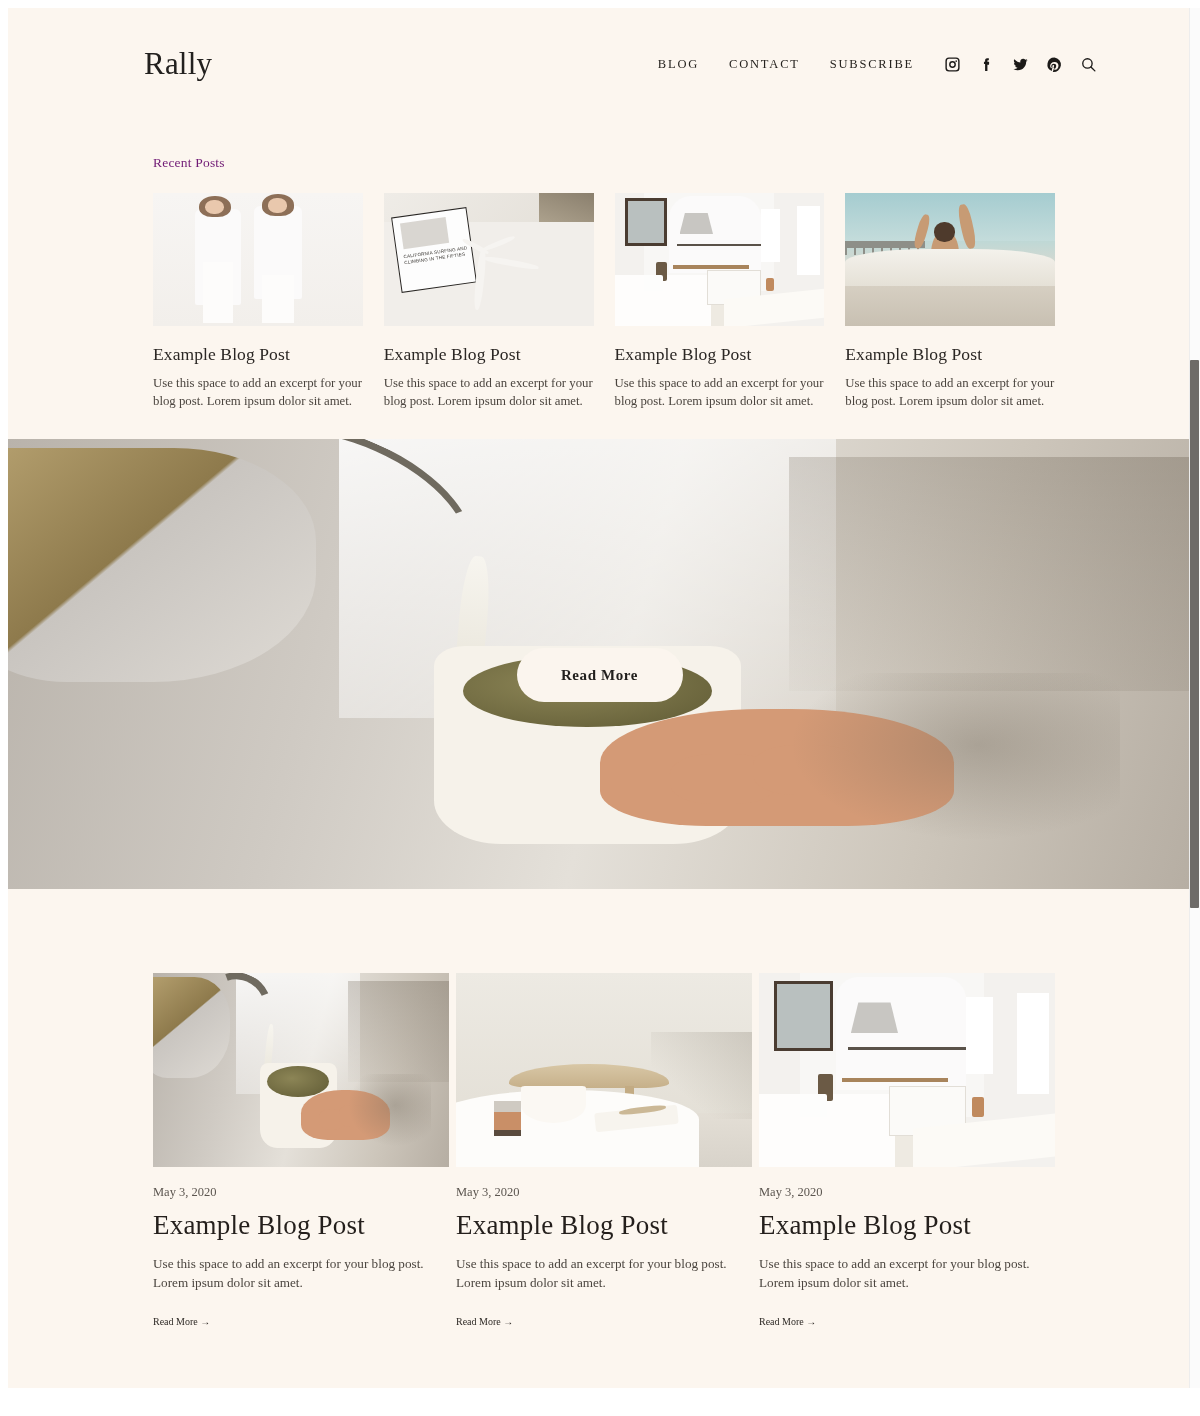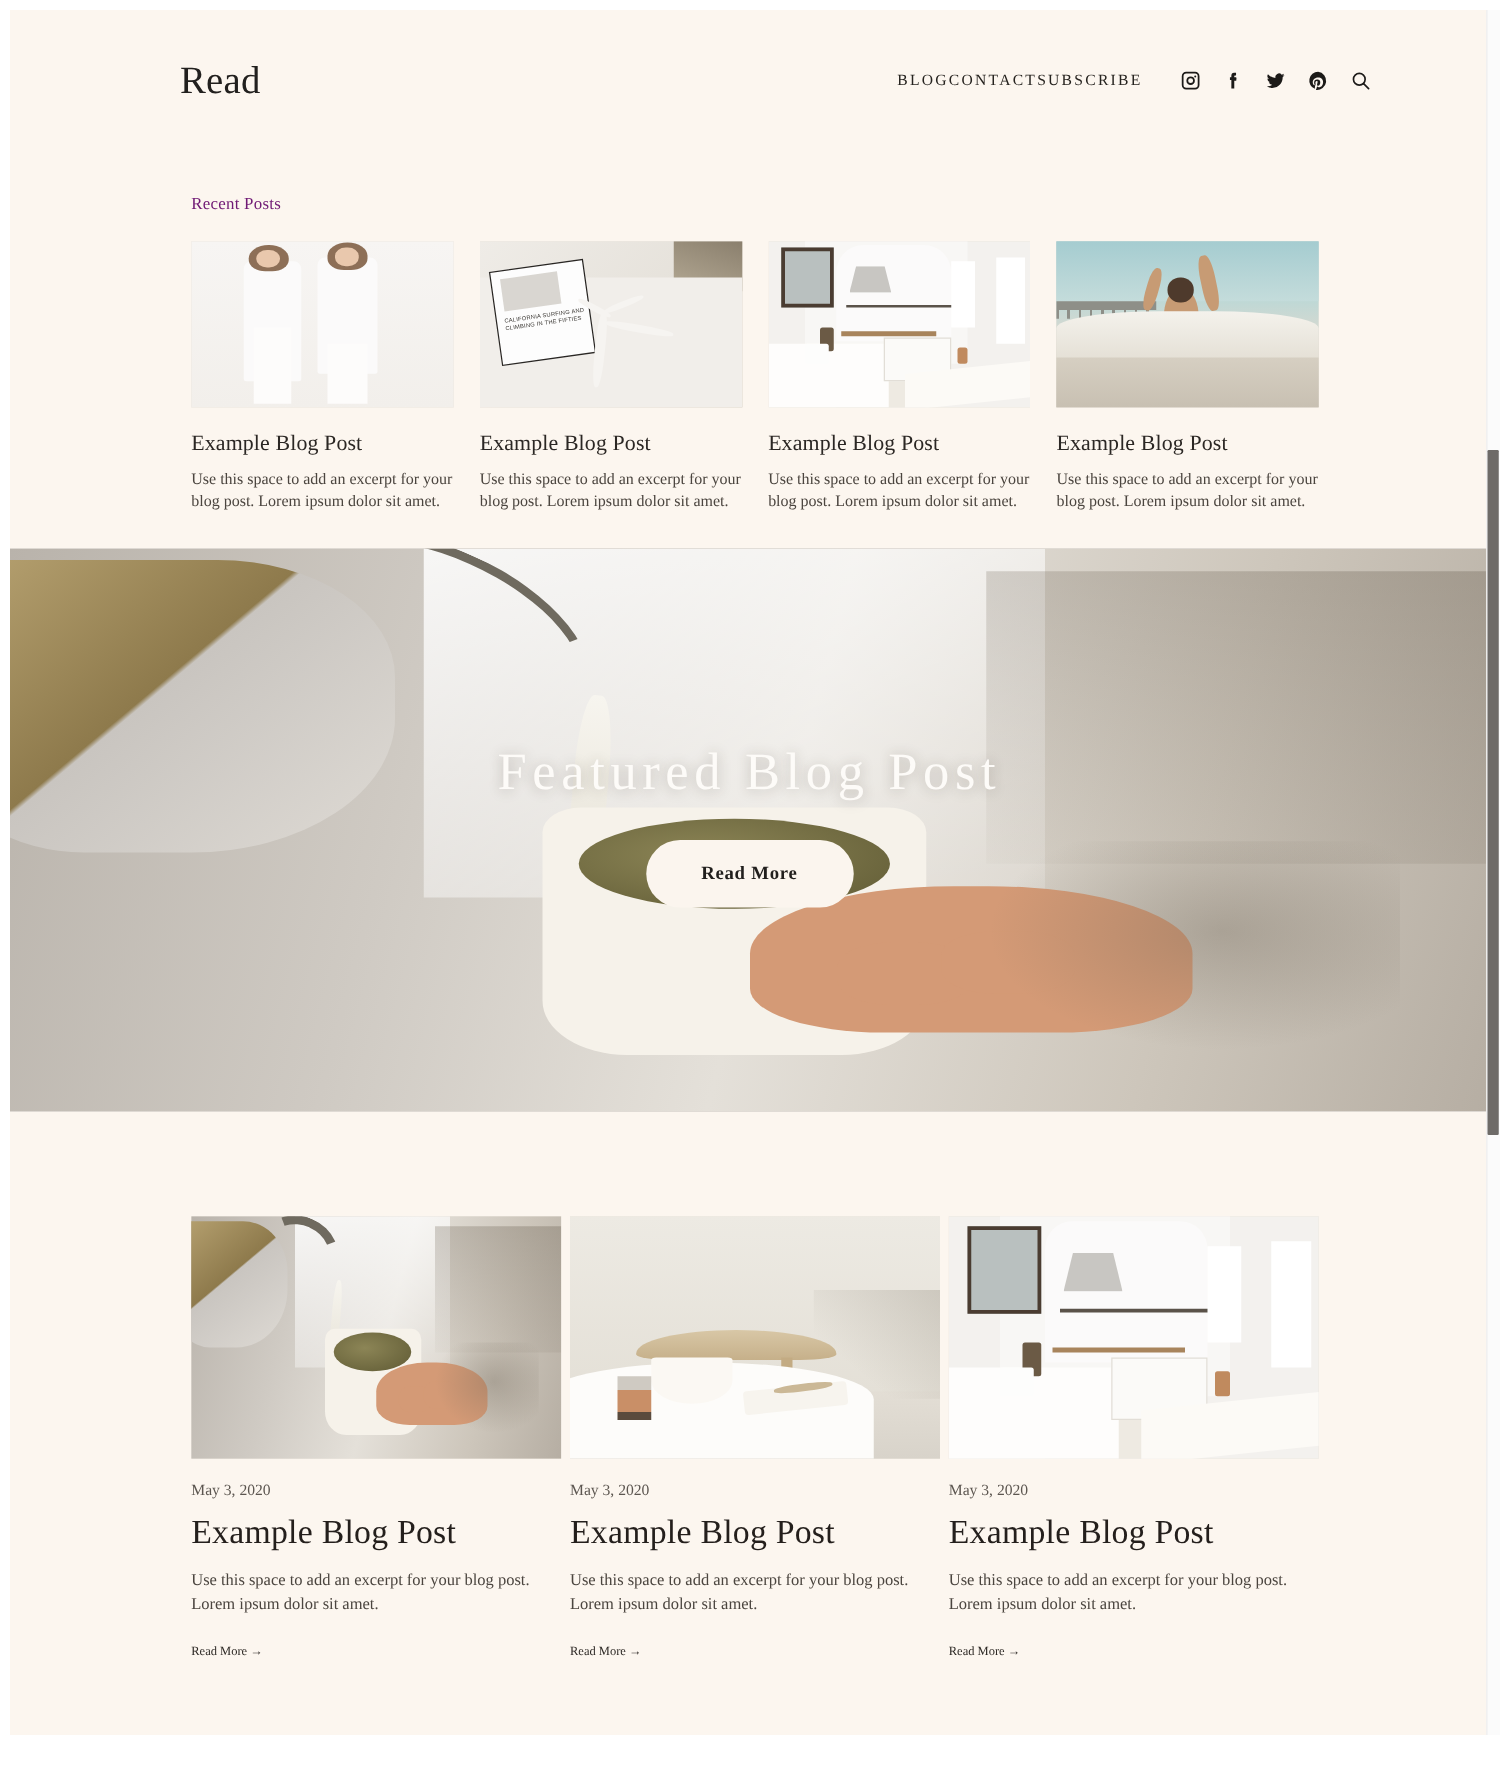--- a/index.html
+++ b/index.html
@@ -48,21 +48,21 @@
     letter-spacing: .2px;
     color: #22201e;
     font-weight: 400;
   }
   .nav-wrap {
     display: flex;
     align-items: center;
     gap: 26px;
     padding-right: 34px;
   }
-  .nav-links { display: flex; align-items: flex-end; }
+  .nav-links { display: flex; align-items: flex-end; gap: 30px; }
   .nav-link {
     font-family: "Liberation Serif", serif;
     font-size: 12.5px;
     letter-spacing: 1.8px;
     color: #26231f;
     text-transform: uppercase;
     text-decoration: none;
     white-space: nowrap;
   }
   .social-row { display: flex; align-items: center; gap: 17px; margin-left: 4px; }
@@ -330,21 +330,21 @@
       background:#cbb896; border-radius:40%; transform:rotate(-7deg); }
 </style>
 </head>
 <body>
 
 <div id="viewport">
 
   <div id="page">
 
     <header class="site-header">
-      <div class="brand">Read</div>
+      <div class="brand">Rally</div>
 
       <div class="nav-wrap">
         <nav class="nav-links">
           <a class="nav-link" href="#">BLOG</a>
           <a class="nav-link" href="#">CONTACT</a>
           <a class="nav-link" href="#">SUBSCRIBE</a>
         </nav>
 
         <div class="social-row">
           <span class="social-ico">
@@ -470,21 +470,20 @@
         <div class="t-handle"></div>
         <div class="t-stream"></div>
         <div class="t-mug"></div>
         <div class="t-liquid"></div>
         <div class="t-hand"></div>
         <div class="t-finger" style="left:56%;top:70%;width:9%;height:11%"></div>
         <div class="t-finger" style="left:63%;top:68%;width:9%;height:11%"></div>
         <div class="t-leafshadow"></div>
       </div>
       <div class="featured-inner">
-        <h2 class="featured-title">Featured Blog Post</h2>
         <button class="read-more-btn">Read More</button>
       </div>
     </section>
 
     <section class="home-section">
 
       <div class="home-grid">
 
         <article>
           <div class="post-thumb">

